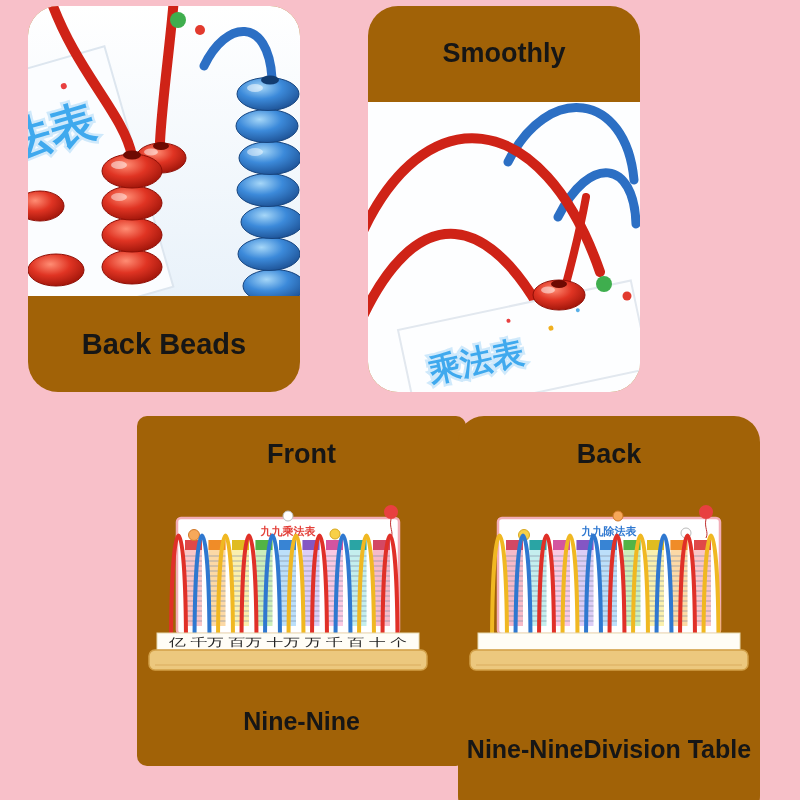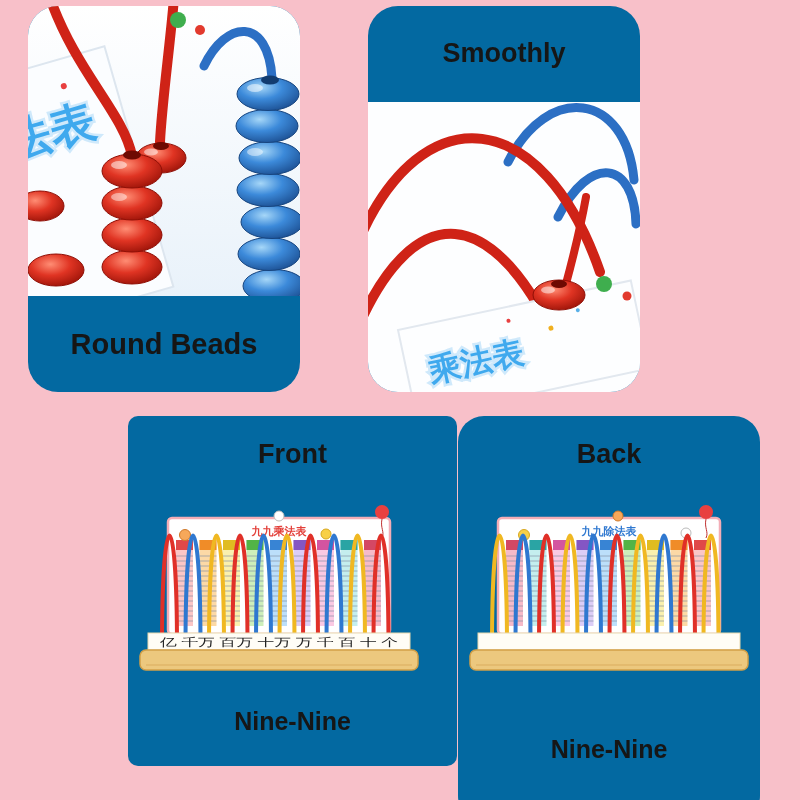--- a/index.html
+++ b/index.html
@@ -2,24 +2,24 @@
 <html><head>
 <meta charset="utf-8">
 <style>
   *{box-sizing:border-box}
   html,body{margin:0;padding:0}
   body{
     width:800px;height:800px;position:relative;overflow:hidden;
     background:#f8c0c9;
     font-family:"Liberation Sans",sans-serif;
   }
-  .card{position:absolute;background:#0369a1;overflow:hidden;display:flex;flex-direction:column}
+  .card{position:absolute;background:#a16207;overflow:hidden;display:flex;flex-direction:column}
   #card-round-beads{left:28px;top:6px;width:272px;height:386px;border-radius:30px}
   #card-iron-wire{left:368px;top:6px;width:272px;height:386px;border-radius:30px}
-  #card-front{left:128px;top:416px;width:329px;height:350px;border-radius:10px}
+  #card-front{left:137px;top:416px;width:329px;height:350px;border-radius:10px}
   #card-back{left:458px;top:416px;width:302px;height:406px;border-radius:26px}
   .photo{flex:0 0 auto;line-height:0}
   .big-label{flex:1;display:flex;align-items:center;justify-content:center;
     font-size:29px;font-weight:700;color:#161616}
   .top-label{flex:0 0 96px;display:flex;flex-direction:column;align-items:center;justify-content:center;
     font-size:27px;font-weight:700;color:#161616;line-height:1.3;text-align:center}
   .panel-title{flex:0 0 56px;display:flex;align-items:flex-end;justify-content:center;
     font-size:27px;font-weight:700;color:#161616;padding-bottom:2px}
   .caption{flex:1;display:flex;flex-direction:row;align-items:center;justify-content:center;
     font-size:25px;font-weight:700;color:#161616;line-height:1.25;text-align:center}
@@ -94,21 +94,21 @@
         <ellipse cx="240" cy="88" rx="31" ry="16.5" fill="url(#blueG1)" stroke="#17457f"></ellipse>
         <ellipse cx="242" cy="74" rx="9" ry="4.5" fill="#123c70"></ellipse>
         <ellipse cx="227" cy="82" rx="8" ry="4" fill="#ffffff" opacity="0.5"></ellipse>
         <ellipse cx="227" cy="146" rx="8" ry="4" fill="#ffffff" opacity="0.45"></ellipse>
       </g>
 
       <circle cx="150" cy="14" r="8" fill="#3fae4e"></circle>
       <circle cx="172" cy="24" r="5" fill="#e23a2e"></circle>
     </svg>
   </div>
-  <div class="big-label">Round Beads</div>
+  <div class="big-label">Back Beads</div>
 </div>
 
 <div class="card" id="card-iron-wire">
   <div class="top-label">
     <div>Smoothly</div>
   </div>
   <div class="photo">
     <svg width="272" height="290" viewBox="0 0 272 290" preserveAspectRatio="xMidYMid slice">
       <defs>
         <radialGradient id="redG2" cx="40%" cy="32%" r="78%">
@@ -295,14 +295,15 @@
       <rect x="20" y="161" width="262" height="17" fill="#fffdf6" stroke="#e8d9b0"></rect>
 
       <g>
         <rect x="12" y="178" width="278" height="20" rx="6" fill="#ecc87e" stroke="#d2a048" stroke-width="1.5"></rect>
         <line x1="18" y1="193" x2="284" y2="193" stroke="#c89040" opacity="0.5"></line>
       </g>
     </svg>
   </div>
   <div class="caption">
     <div>Nine-Nine</div>
+    <div>Division Table</div>
   </div>
 </div>
 
 </body></html>

